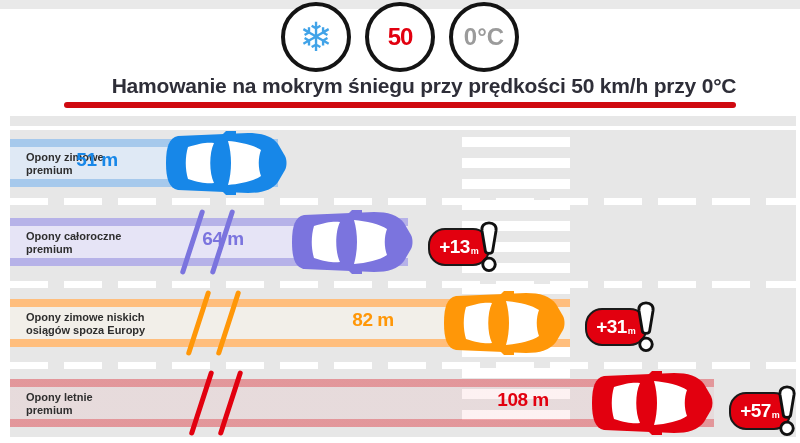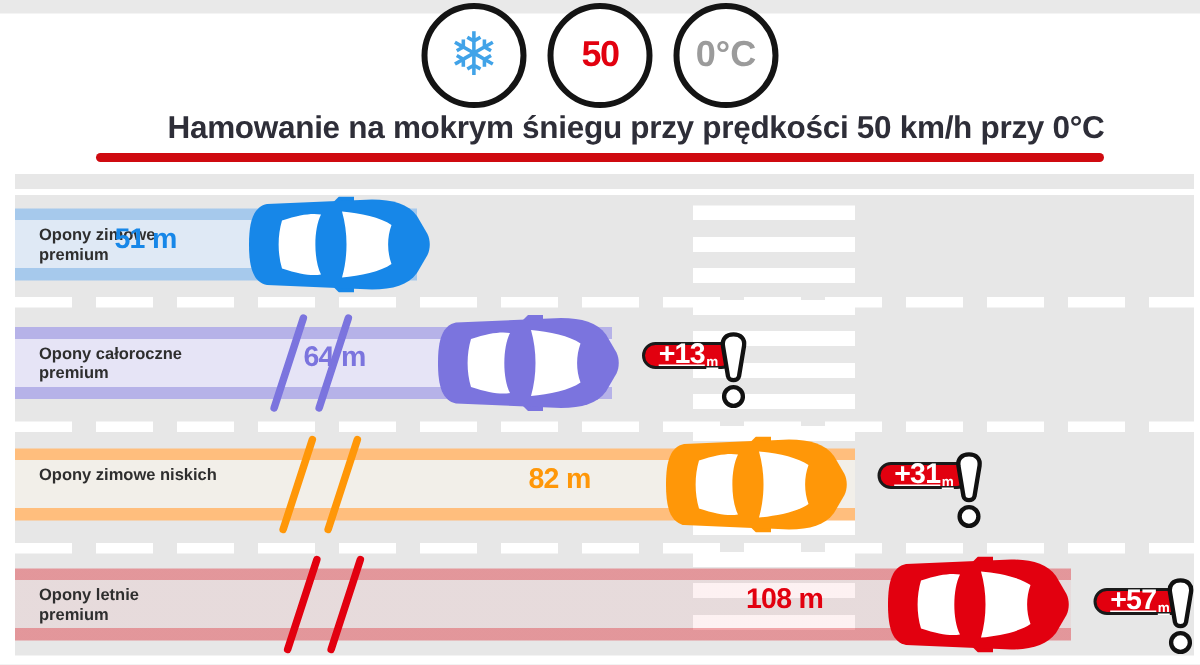--- a/index.html
+++ b/index.html
@@ -56,24 +56,24 @@
     width:110px; text-align:center; font-size:19px; font-weight:bold;
     color:var(--car); z-index:4; letter-spacing:-0.5px;
   }
   .car { width:128px; height:64px; z-index:5; }
   .car .body-fill { fill:var(--car); }
   .break-slash {
     width:5px; height:68px; background:var(--car);
     border-radius:3px; transform:rotate(18deg); z-index:3;
   }
   .badge-pill {
-    width:62px; height:18px; border-radius:17px;
+    width:62px; height:38px; border-radius:17px;
     background:#e2000f; border:2px solid #1a1a1a;
     display:flex; align-items:center; justify-content:center;
-    color:#ffffff; z-index:6;text-decoration:underline;
+    color:#ffffff; z-index:6;
   }
   .badge-pill .delta-num { font-size:19px; font-weight:bold; letter-spacing:-0.5px; }
   .badge-pill .delta-unit { font-size:9px; font-weight:bold; margin-top:7px; margin-left:1px; }
   .excl { width:26px; height:52px; z-index:7; }
 </style>
 </head>
 <body>
 
 <div class="abs top-strip"></div>
 
@@ -140,20 +140,21 @@
     <svg class="abs excl" style="left:466px; top:91px" viewBox="0 0 26 54">
       <path d="M13,2 C18,2 21,5 20.3,10 L16.8,31 C16.3,34.5 9.7,34.5 9.2,31 L5.7,10 C5,5 8,2 13,2 Z" fill="#ffffff" stroke="#111111" stroke-width="3"></path>
       <circle cx="13" cy="45" r="6.5" fill="#ffffff" stroke="#111111" stroke-width="3"></circle>
     </svg>
   </div>
 
   <div style="--car: #ff9708; --edge: #ffbe7d; --mid: #f2efe9; --barw: 560px;">
     <div class="abs band" style="top:169px"></div>
     <div class="abs row-label" style="top:181px">
       <div>Opony zimowe niskich</div>
+      <div>osiągów spoza Europy</div>
     </div>
     <div class="abs break-slash" style="left:186px; top:159px"></div>
     <div class="abs break-slash" style="left:216px; top:159px"></div>
     <div class="abs distance" style="left:308px; top:179px">82 m</div>
     <svg class="abs car" style="left:430px; top:161px" viewBox="0 0 128 64">
       <path class="body-fill" d="M60,4 l14,0 0,-4 -10,0 z"></path>
       <path class="body-fill" d="M60,60 l14,0 0,4 -10,0 z"></path>
       <path class="body-fill" d="M16,5 C7,7 4,16 4,32 C4,48 7,57 16,59 L86,62 C100,62 110,59 116,51 L123,39 C125,35 125,29 123,25 L116,13 C110,5 100,2 86,2 Z"></path>
       <path fill="#ffffff" d="M26,16 C38,12 46,11 52,12 C47,22 47,42 52,52 C46,53 38,52 26,48 C23,38 23,26 26,16 Z"></path>
       <path fill="#ffffff" d="M66,10 C78,11 92,14 99,19 C96,27 96,37 99,45 C92,50 78,53 66,54 C70,40 70,24 66,10 Z"></path>

